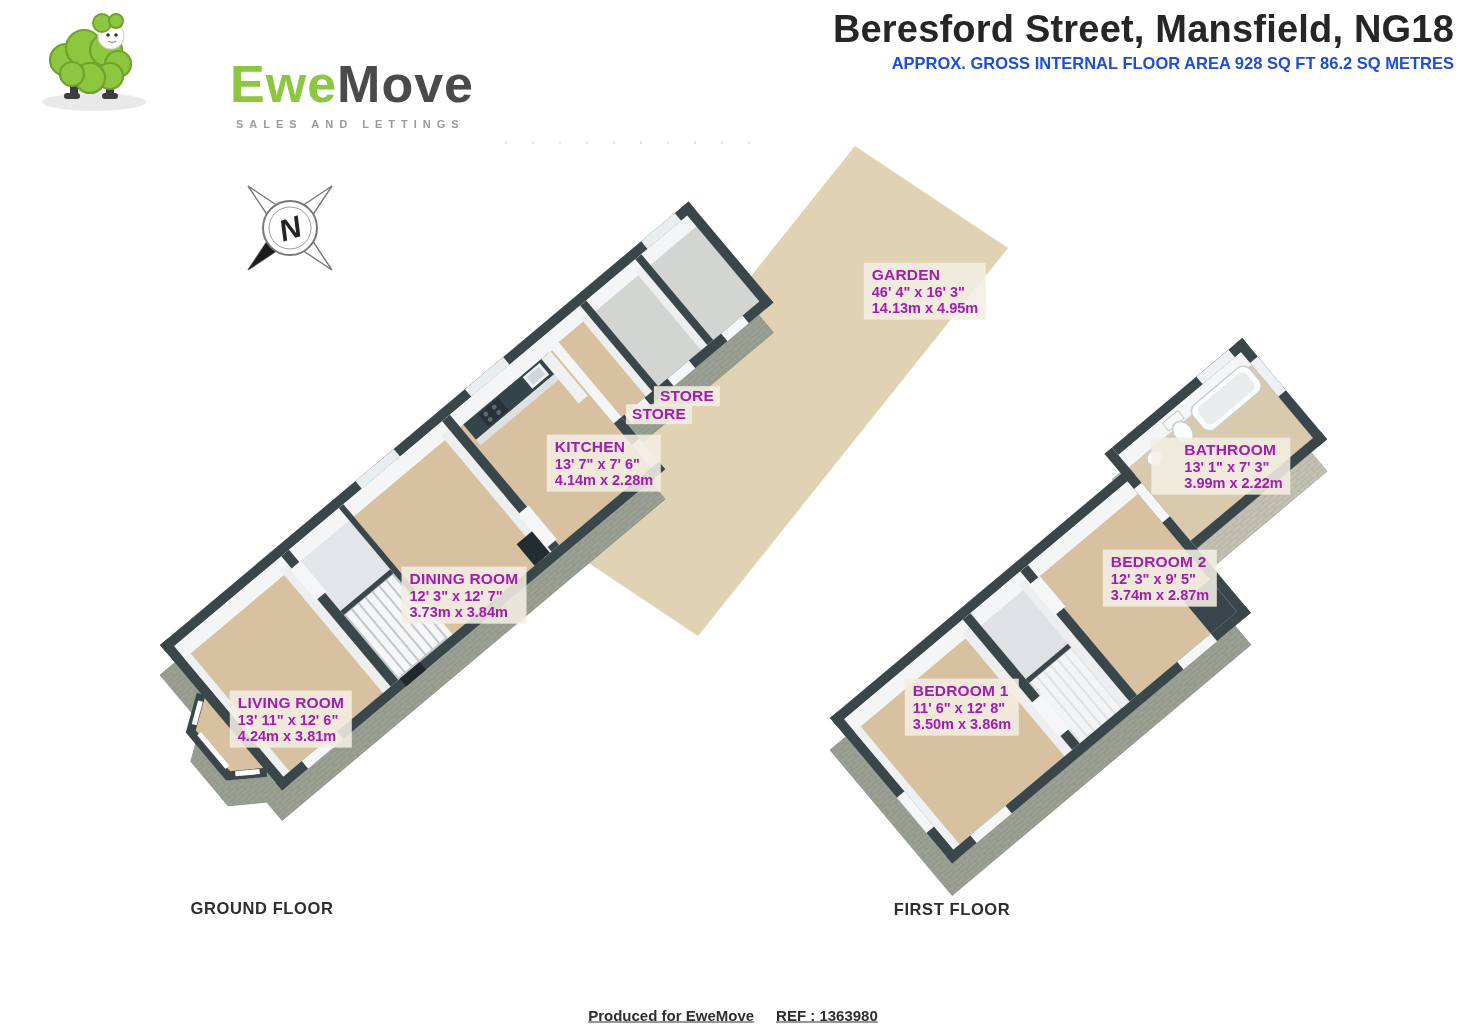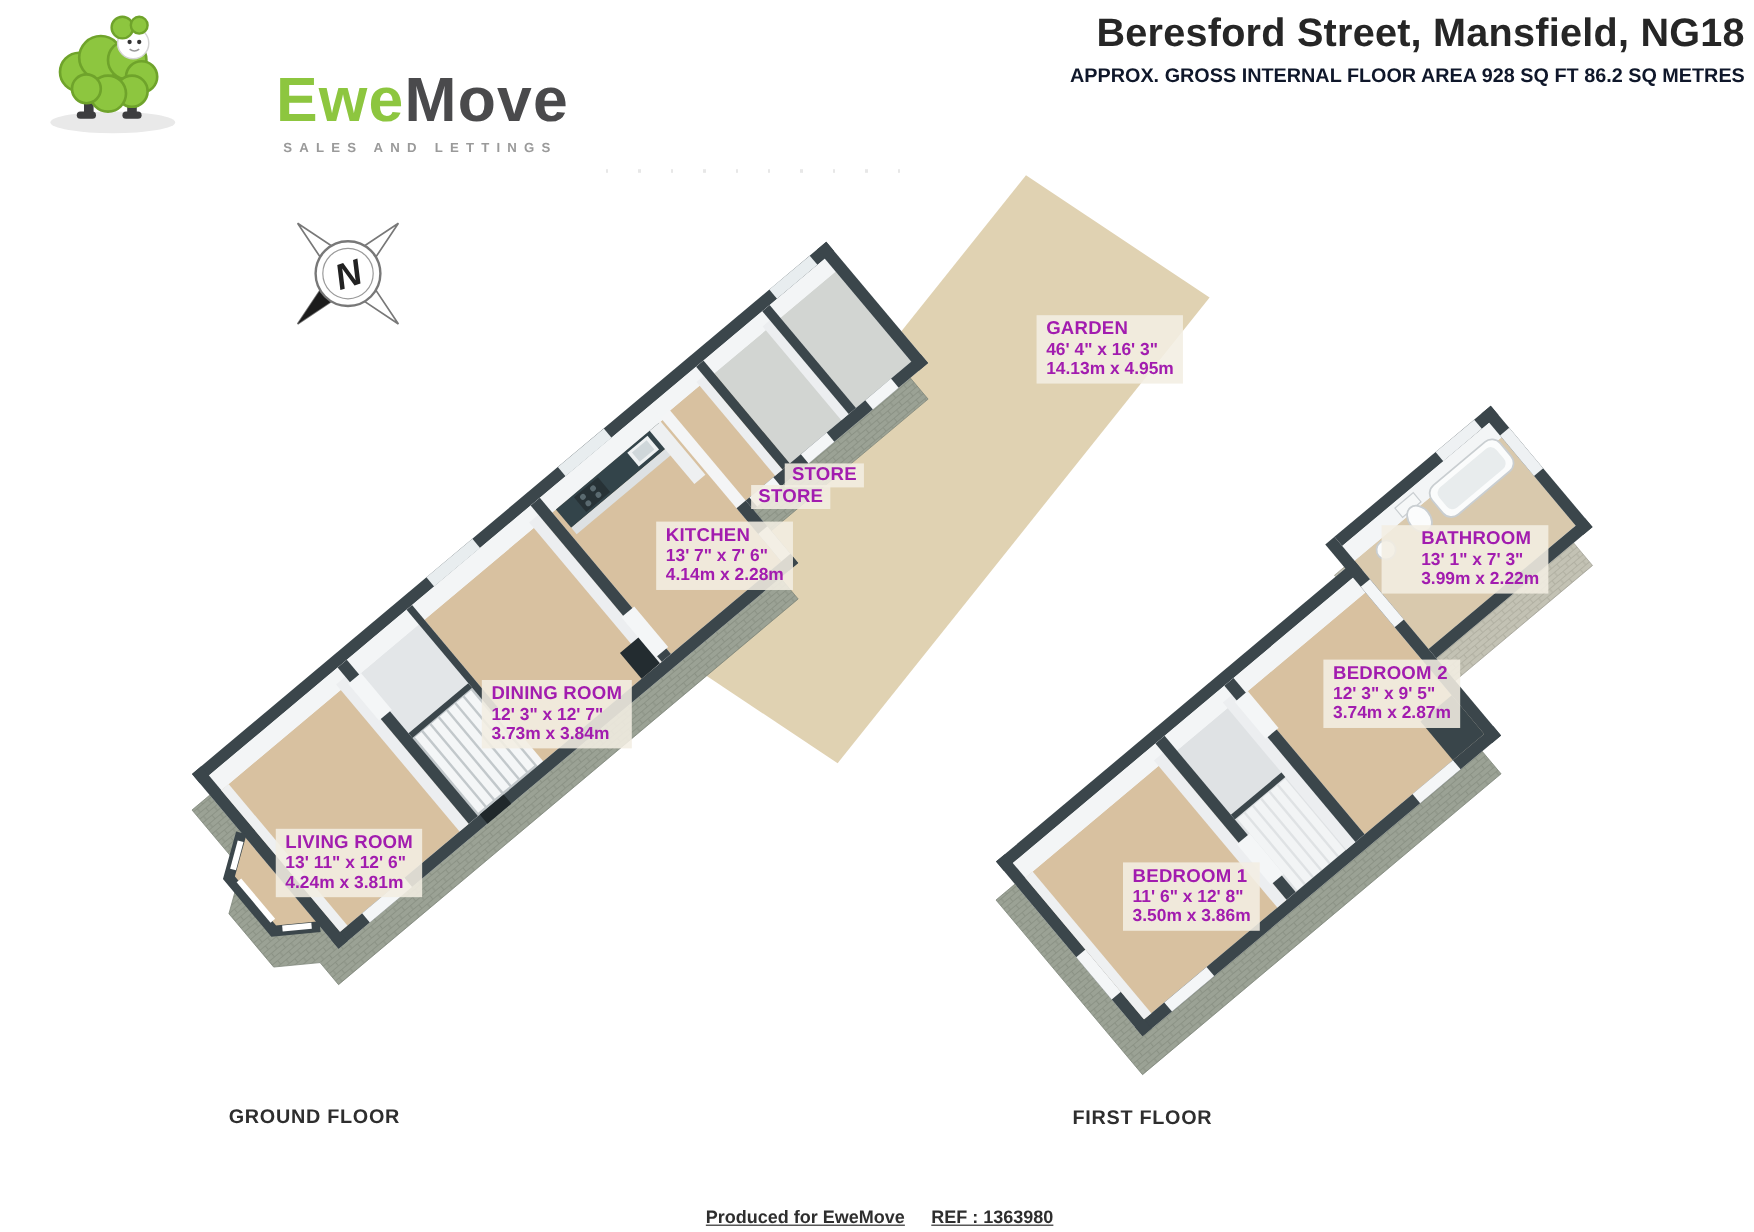--- a/index.html
+++ b/index.html
@@ -8,34 +8,34 @@
     font-family:"Liberation Sans",sans-serif;overflow:hidden;
   }
   #scene{position:absolute;left:0;top:0;}
   
   .logo{position:absolute;left:8px;top:6px;width:480px;height:130px;text-align:right;}
   .brand-line{position:absolute;left:222px;top:48px;font-weight:bold;font-size:52px;letter-spacing:1px;}
   .brand-ewe{color:#8dc63f;}
   .brand-move{color:#4a4a4c;}
   .tagline{position:absolute;left:228px;top:112px;font-size:11px;font-weight:bold;
            letter-spacing:6px;color:#9a9a9a;}
-  .prop-title{position:absolute;right:8px;top:8px;font-size:33px;font-weight:bold;color:#262626;
+  .prop-title{position:absolute;right:8px;top:8px;font-size:38px;font-weight:bold;color:#262626;
               text-align:right;letter-spacing:.2px;}
-  .prop-sub{position:absolute;right:8px;top:54px;font-size:16.5px;font-weight:bold;color:#0f172a;
+  .prop-sub{position:absolute;right:8px;top:54px;font-size:16.5px;font-weight:bold;color:#1d4ed8;
             text-align:left;}
   .artifact-dots{position:absolute;left:505px;top:141px;width:245px;height:3px;opacity:.28;
     background:repeating-linear-gradient(90deg,#aaa 0 2px,transparent 2px 27px);}
   
   .room-label{position:absolute;transform:translate(-50%,-50%);
     background:rgba(243,238,227,.88);padding:3px 8px;color:#a21caf;
     font-weight:bold;font-size:14.5px;line-height:1.14;white-space:nowrap;}
   .room-label .rname{font-size:15.5px;letter-spacing:.2px;}
   .room-label.small{padding:1px 6px;}
   .floor-title{position:absolute;transform:translate(-50%,-50%);font-size:16.5px;font-weight:bold;
-    color:#2e2e2e;letter-spacing:.6px;white-space:nowrap;margin-top:23px;}
+    color:#2e2e2e;letter-spacing:.6px;white-space:nowrap;}
   .footer{position:absolute;left:733px;top:1015px;transform:translate(-50%,-50%);
     font-size:15px;font-weight:bold;color:#2e2e2e;white-space:nowrap;text-decoration:underline;}
   .footer .gap{display:inline-block;width:22px;}
 </style>
 </head>
 <body>
 
 <div id="stage">
 
   <svg id="scene" width="1462" height="1027" viewBox="0 0 1462 1027">
@@ -277,21 +277,21 @@
     <span>13' 1" x 7' 3"</span><br>
     <span>3.99m x 2.22m</span>
   </div>
 
   <div class="room-label" style="left:1160px;top:578px;">
     <span class="rname">BEDROOM 2</span><br>
     <span>12' 3" x 9' 5"</span><br>
     <span>3.74m x 2.87m</span>
   </div>
 
-  <div class="room-label" style="left:993px;top:707px;margin-top:40px;">
+  <div class="room-label" style="left:962px;top:707px;">
     <span class="rname">BEDROOM 1</span><br>
     <span>11' 6" x 12' 8"</span><br>
     <span>3.50m x 3.86m</span>
   </div>
 
   <div class="floor-title" style="left:262px;top:908px;">GROUND FLOOR</div>
   <div class="floor-title" style="left:952px;top:909px;text-align:right;">FIRST FLOOR</div>
 
   <div class="footer">
     <span>Produced for EweMove</span><span class="gap"></span><span>REF : 1363980</span>

